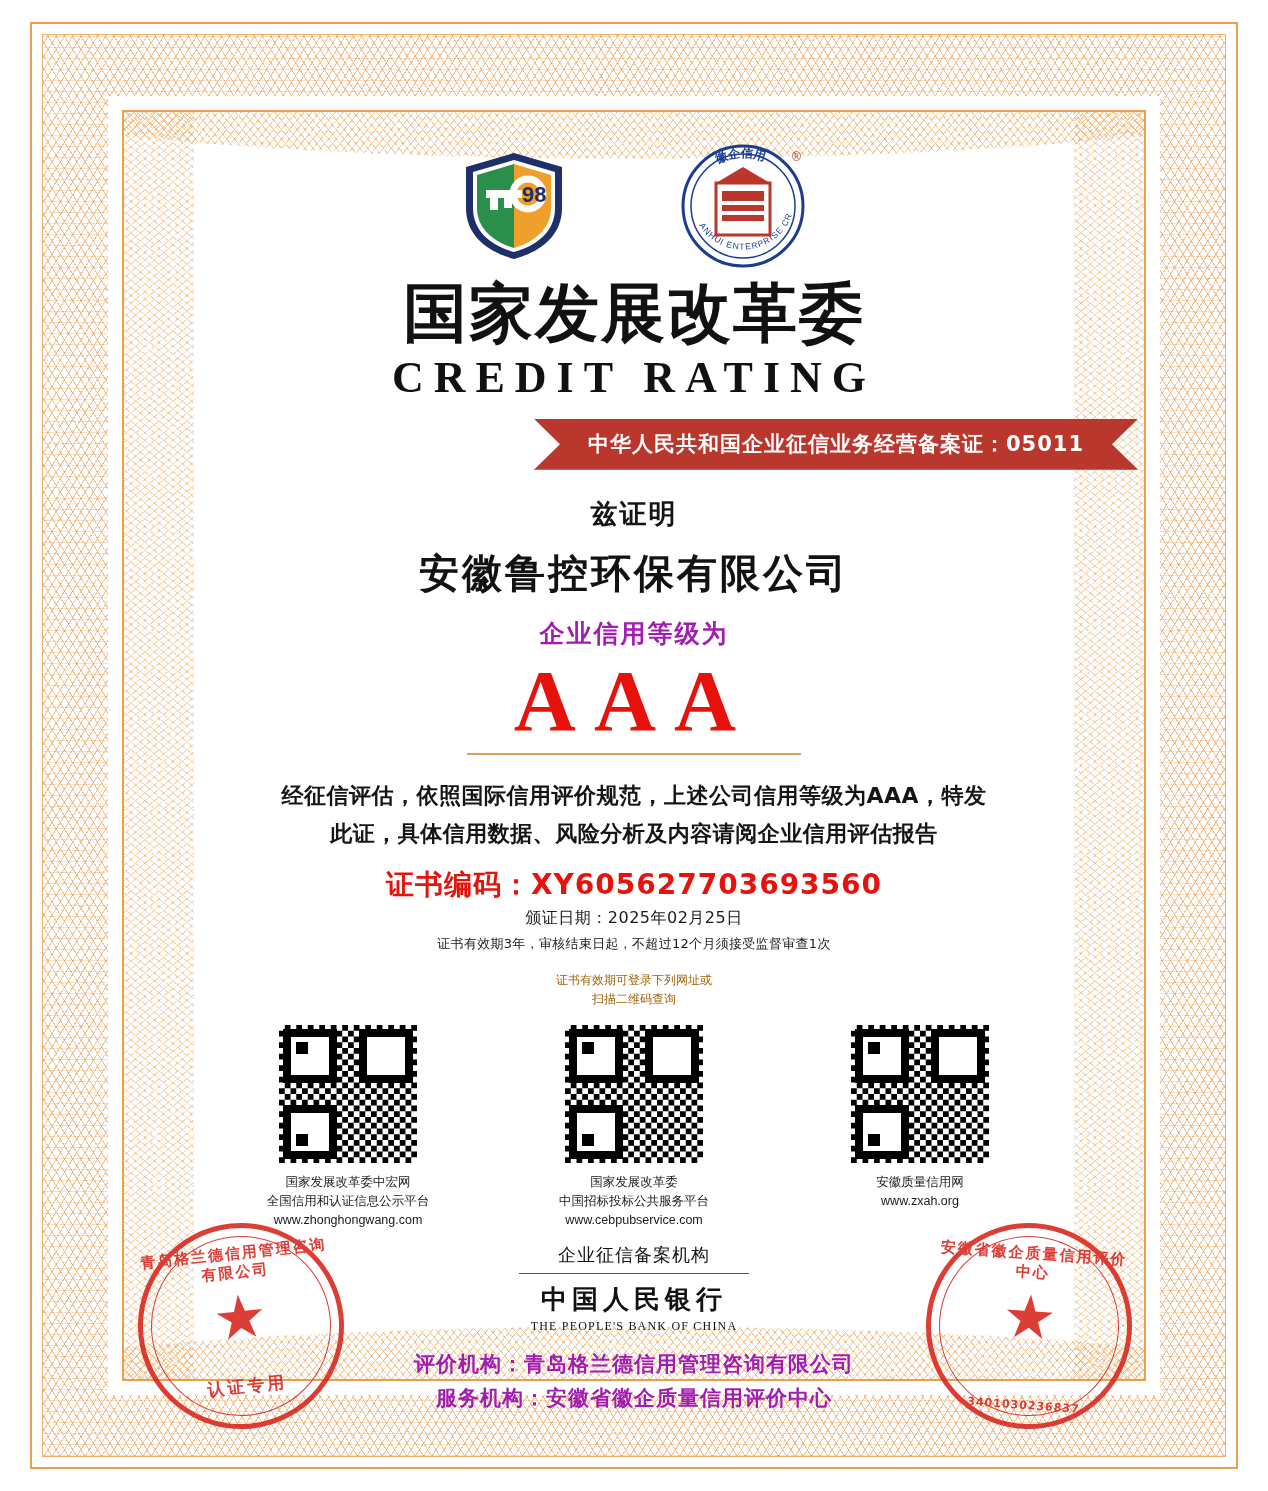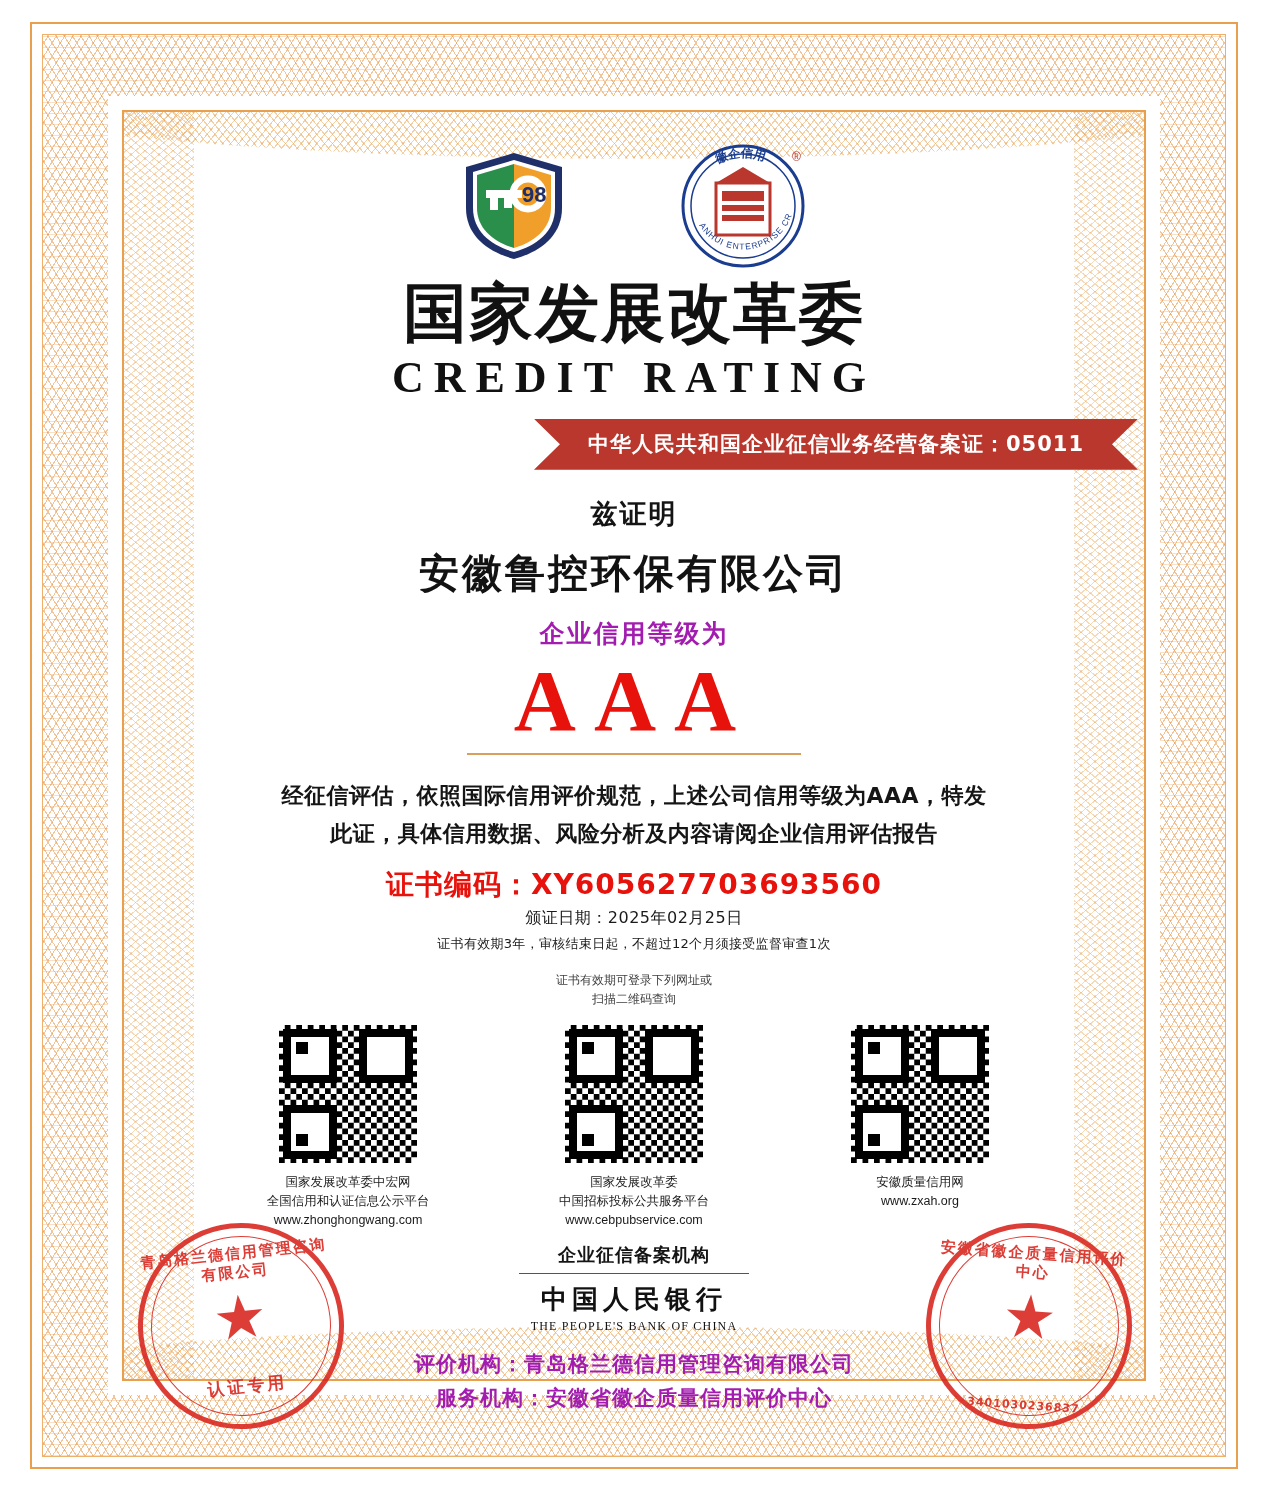--- a/index.html
+++ b/index.html
@@ -198,21 +198,21 @@
     margin-top: 6px;
     font-family: "DejaVu Sans", sans-serif;
     font-size: 13px;
     color: #1a1a1a;
     letter-spacing: 0.3px;
   }
   .qr-note {
     margin-top: 18px;
     font-family: "DejaVu Sans", sans-serif;
     font-size: 12px;
-    color: #404040;
+    color: #a16207;
     line-height: 1.65;
   }
   .qr-row {
     margin-top: 12px;
     display: flex;
     justify-content: center;
     align-items: flex-start;
     gap: 76px;
   }
   .qr-item { width: 210px; }
@@ -268,21 +268,21 @@
     position: relative;
     height: 180px;
   }
   .bank-block {
     width: 320px;
     margin: 0 auto;
   }
   .bank-title {
     font-family: "DejaVu Sans", sans-serif;
     font-size: 18px;
-    font-weight: bold;
+    font-weight: normal;
     color: #141414;
     letter-spacing: 1px;
   }
   .bank-rule {
     width: 230px; height: 1px;
     background: #555;
     margin: 6px auto 8px auto;
   }
   .bank-cn {
     font-family: "DejaVu Sans", sans-serif;

